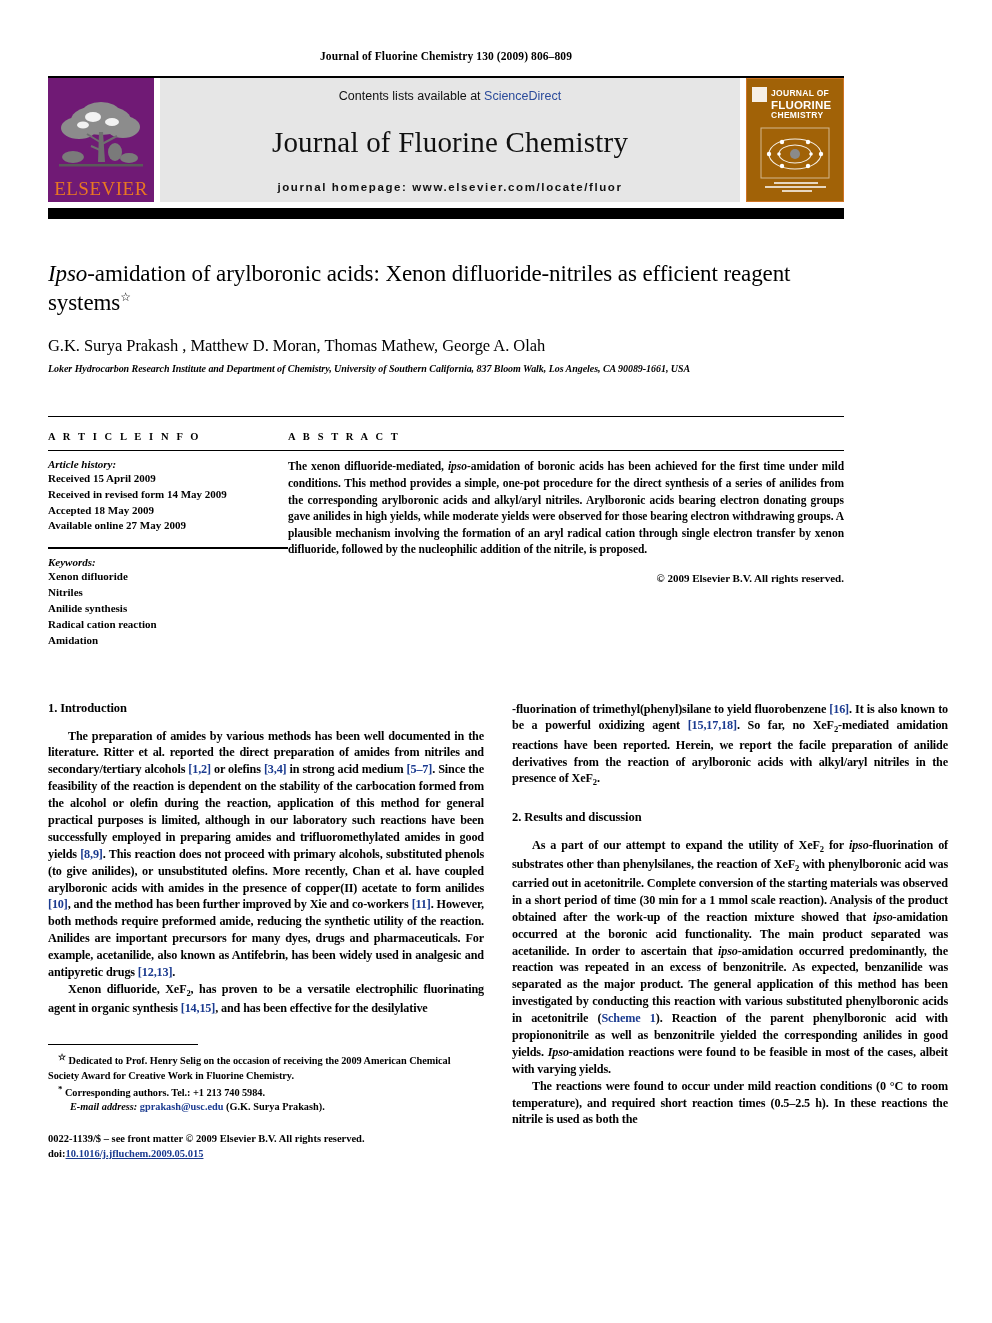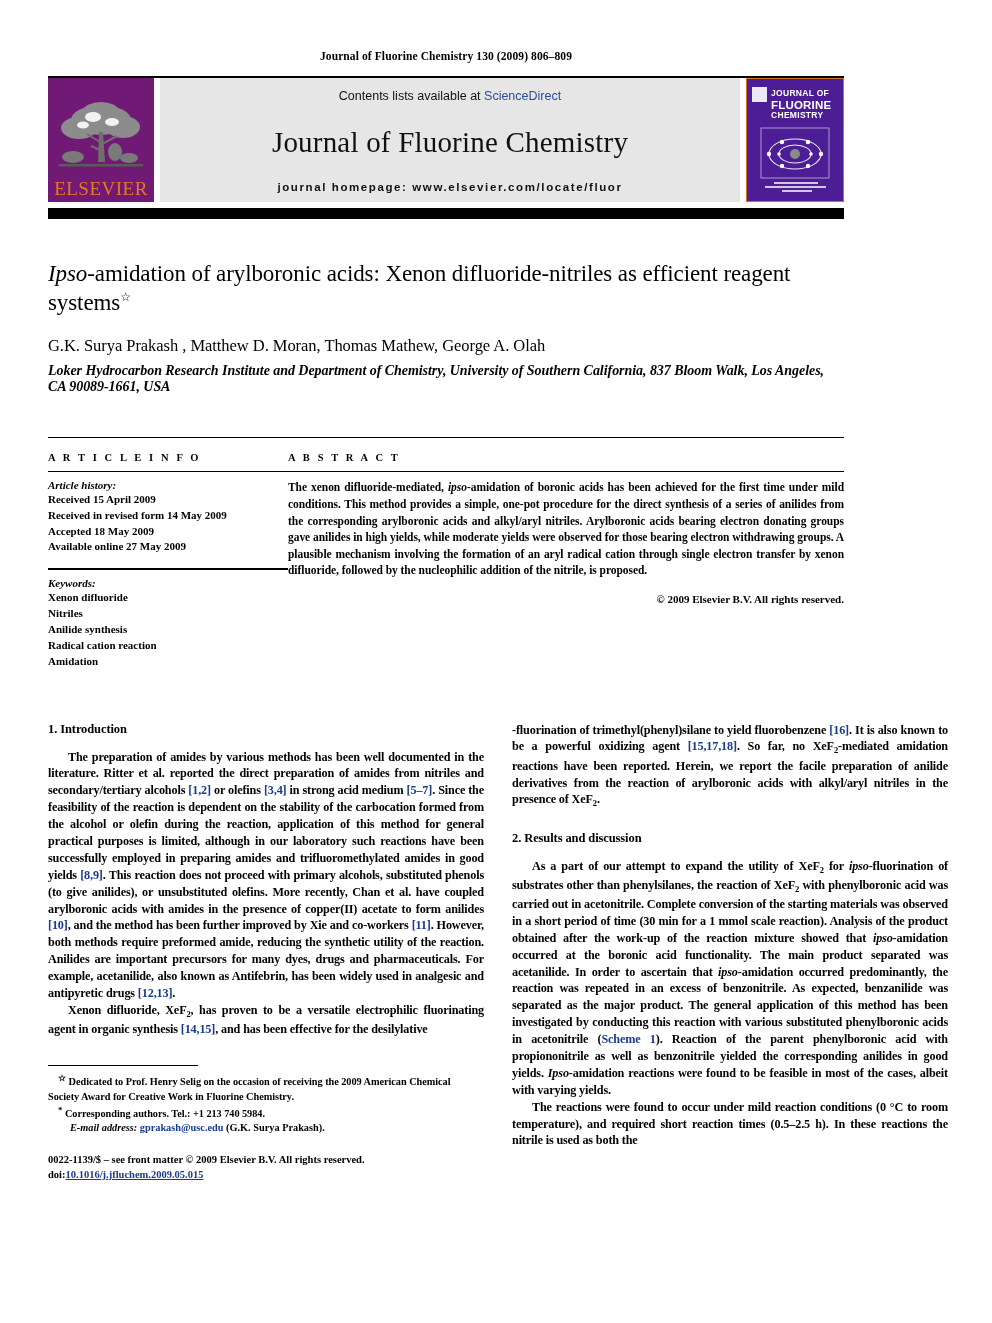--- a/index.html
+++ b/index.html
@@ -90,21 +90,21 @@
   .homepage-line {
     font-family: "Liberation Sans", sans-serif;
     font-size: 11.5px;
     letter-spacing: 1.6px;
     color: #111;
     font-weight: 600;
   }
   .cover-thumb {
     width: 96px;
     flex: 0 0 96px;
-    background: #4c1d95;
+    background: #a16207;
     border: 1px solid #cf7324;
     position: relative;
     overflow: hidden;
   }
   .cover-title {
     position: absolute;
     top: 10px; left: 24px; right: 4px;
     font-family: "Liberation Sans", sans-serif;
     font-size: 8.5px;
     font-weight: bold;
@@ -154,21 +154,21 @@
   .star-sup {
     font-size: 12px;
     vertical-align: super;
   }
   .authors {
     font-size: 16.5px;
     margin-top: 19px;
     letter-spacing: -.05px;
   }
   .affil {
-    font-size: 14px;
+    font-size: 10px;
     font-style: italic;
     font-weight: bold;
     margin-top: 7px;
     letter-spacing: -.05px;
   }
 
   
   .info-abstract {
     margin: 42px 48px 0 48px;
     display: flex;

